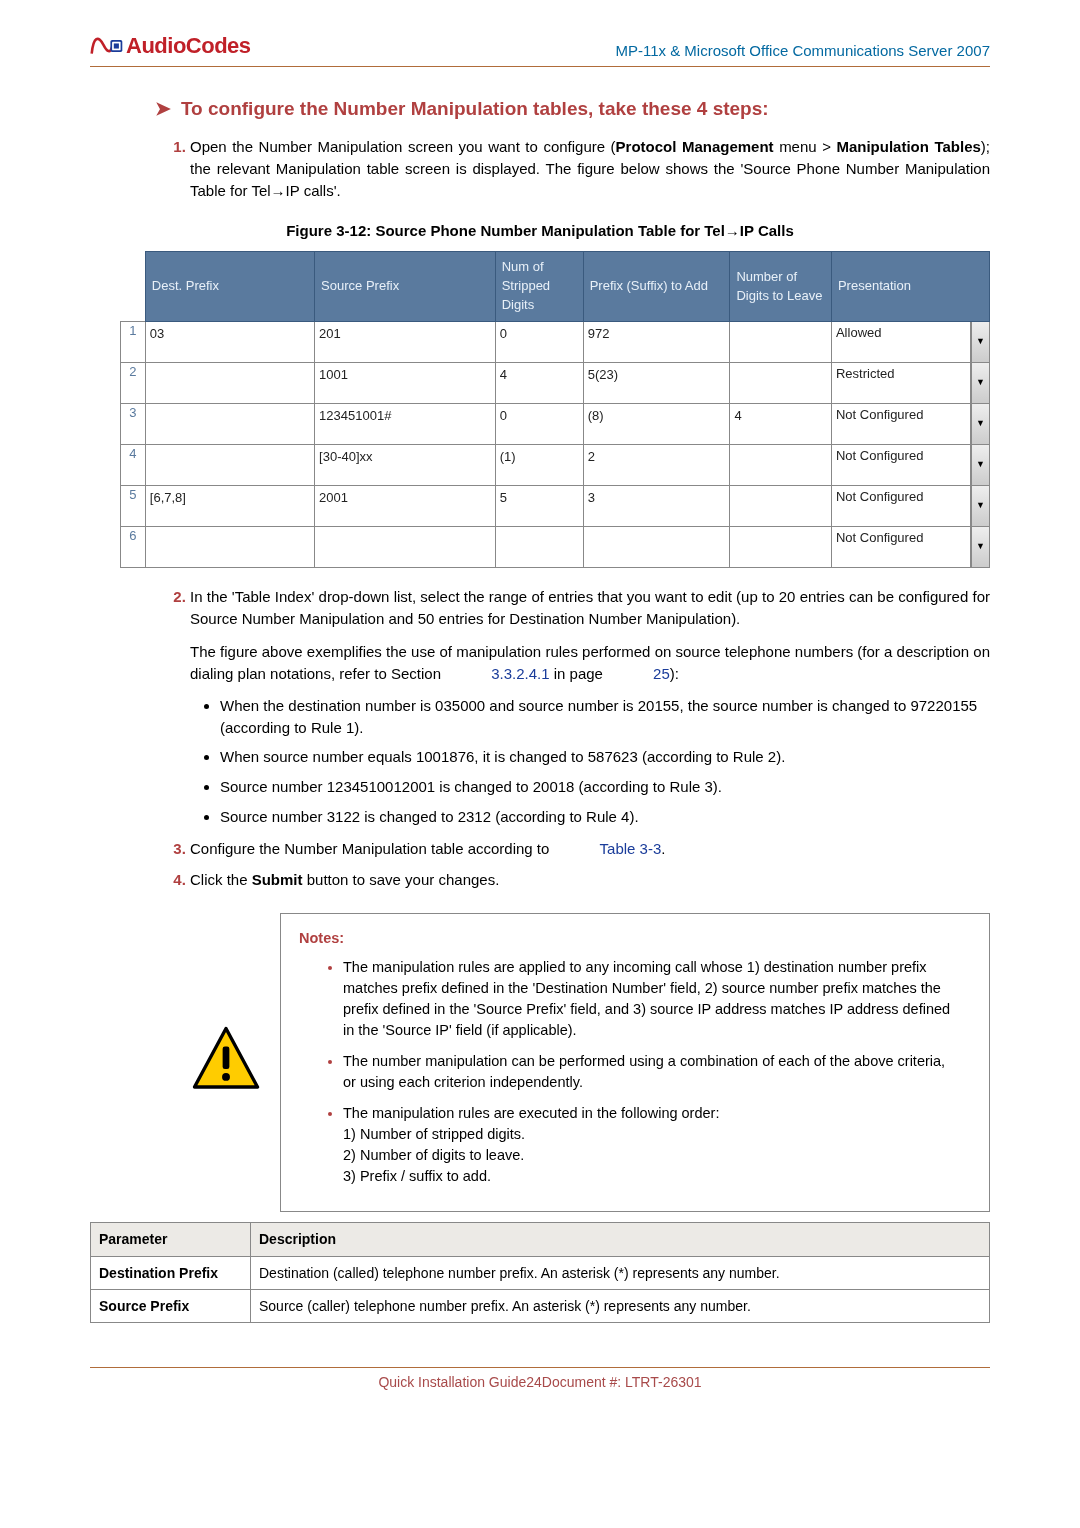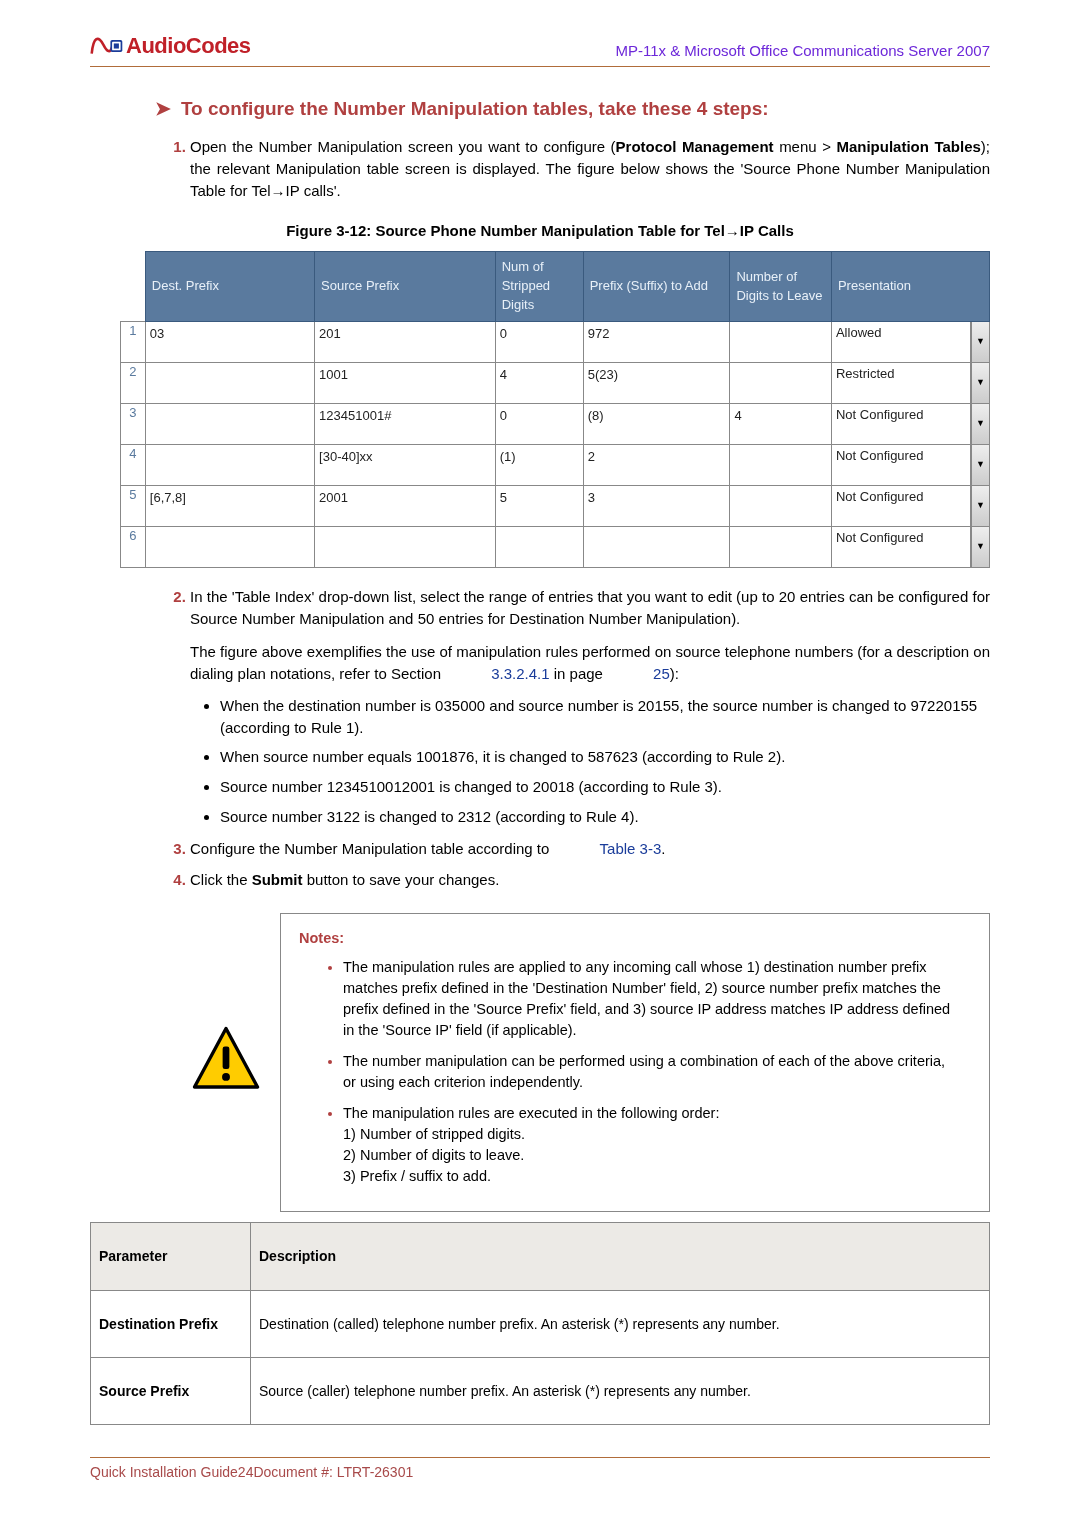--- a/index.html
+++ b/index.html
@@ -25,21 +25,21 @@
     padding-bottom: 4px;
     margin-bottom: 28px;
   }
   .logo {
     display: flex;
     align-items: center;
     gap: 2px;
   }
   .logo svg { width: 34px; height: 26px; }
   .logo-text { font-weight: bold; font-size: 22px; color: #c02028; letter-spacing: -0.5px; }
-  .hdr-right { color: #6d28d9; font-size: 15px; }
+  .hdr-right { color: #0369a1; font-size: 15px; }
   .main-heading {
     color: #b04040;
     font-weight: bold;
     font-size: 19px;
     margin: 8px 0 14px 65px;
   }
   .arrow-bullet { color: #b04040; font-size: 19px; margin-right: 10px; }
   ol.steps { padding-left: 100px; margin: 0; }
   ol.steps > li { margin-bottom: 10px; text-align: justify; }
   ol.steps > li::marker { color: #b04040; font-weight: bold; }
@@ -143,32 +143,32 @@
   .notes-box ul li::marker { color: #b04040; font-size: 14px; }
   
   table.params {
     border-collapse: collapse;
     width: 100%;
     margin-top: 10px;
     font-size: 14px;
   }
   table.params th, table.params td {
     border: 1px solid #888;
-    padding: 23px 8px;
+    padding: 6px 8px;
     text-align: left;
     vertical-align: top;
     margin-left: 36px;
   }
   table.params th { background: #eceae6; font-weight: bold; }
   .footer {
     display: flex;
-    justify-content: flex-start;
+    justify-content: center;
     border-top: 1.5px solid #b06c3a;
     padding-top: 4px;
-    margin-top: 32px;
+    margin-top: 44px;
     font-size: 14px;
     color: #a84a4a;
   }
 </style>
 </head>
 <body>
 
 <div class="page">
 
   <div class="top-header">

